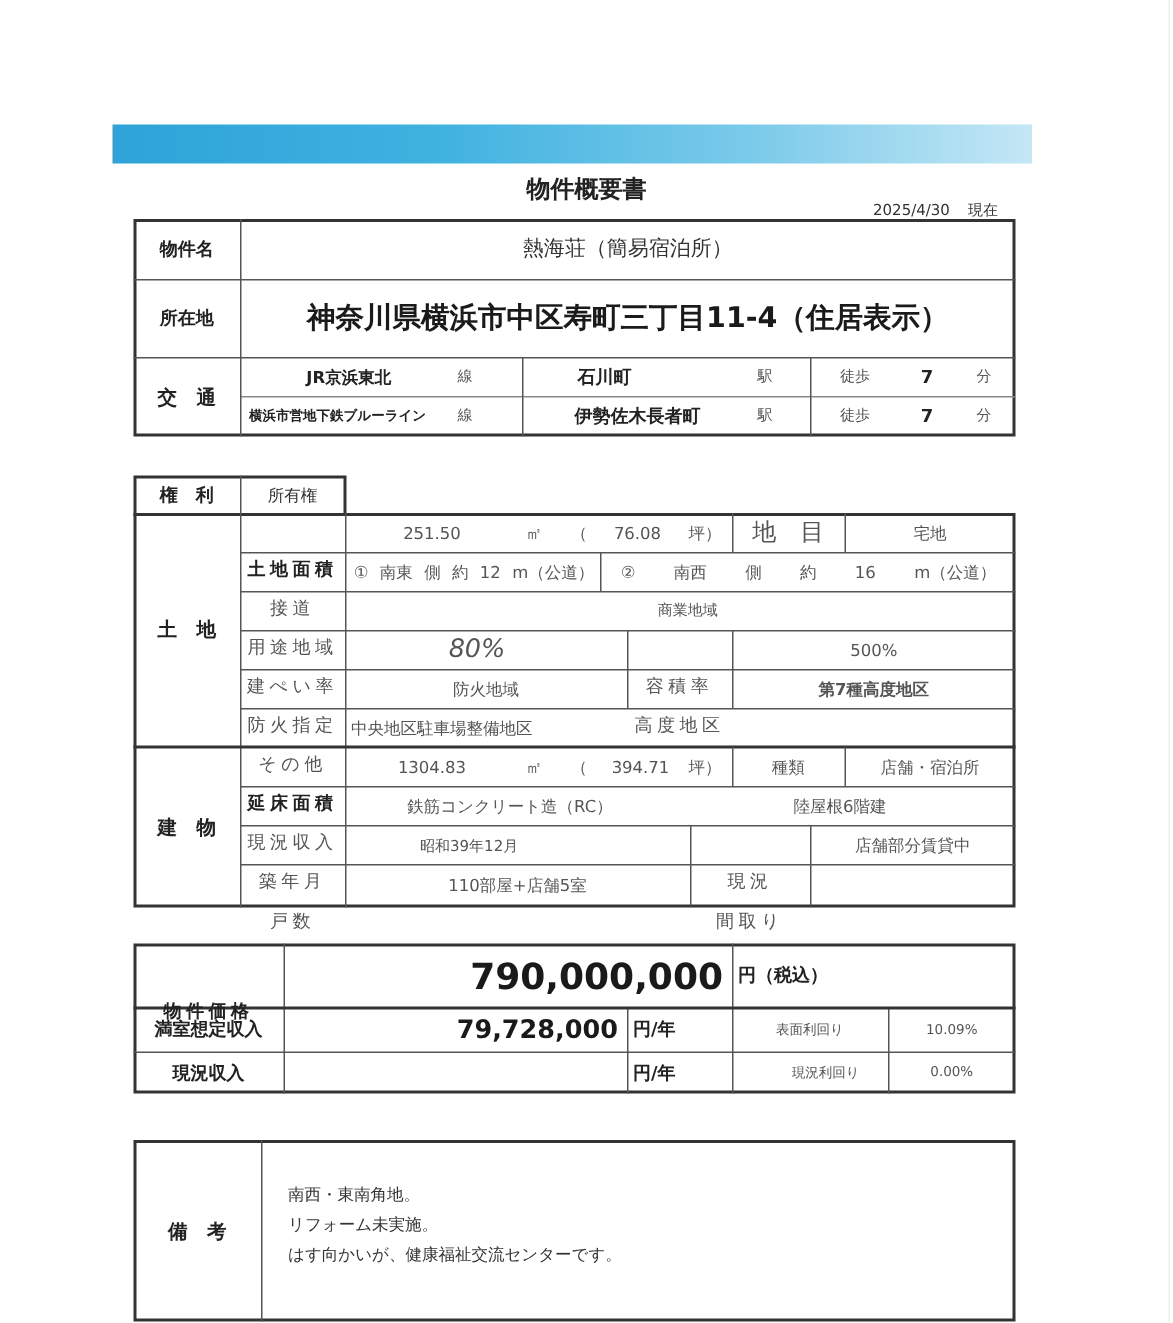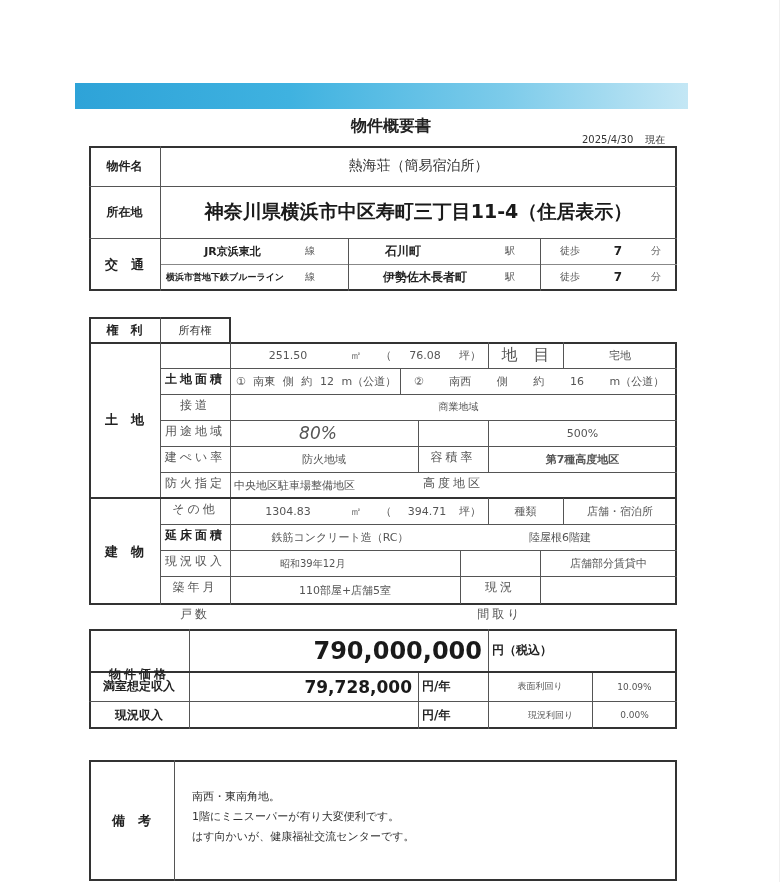--- a/index.html
+++ b/index.html
@@ -197,16 +197,16 @@
   <div class="cell gray" style="left:488px;top:701px;width:104px;height:28px;font-size:9px;padding-left:21px;">現況利回り</div>
   <div class="cell gray" style="left:592px;top:701px;width:85px;height:28px;font-size:9px;">0.00%</div>
 </div>
 
 <div>
   <div class="cell thick" style="left:89px;top:760px;width:588px;height:121px;"></div>
   <div class="vline" style="left:174px;top:760px;height:121px;"></div>
   <div class="cell bold" style="left:89px;top:760px;width:85px;height:121px;font-size:13px;">備　考</div>
   <div class="remark-lines">
     <div>南西・東南角地。</div>
-    <div>1階にミニスーパーが有り大変便利です。</div>
+    <div>リフォーム未実施。</div>
     <div>はす向かいが、健康福祉交流センターです。</div>
   </div>
 </div>
 
 </body></html>

